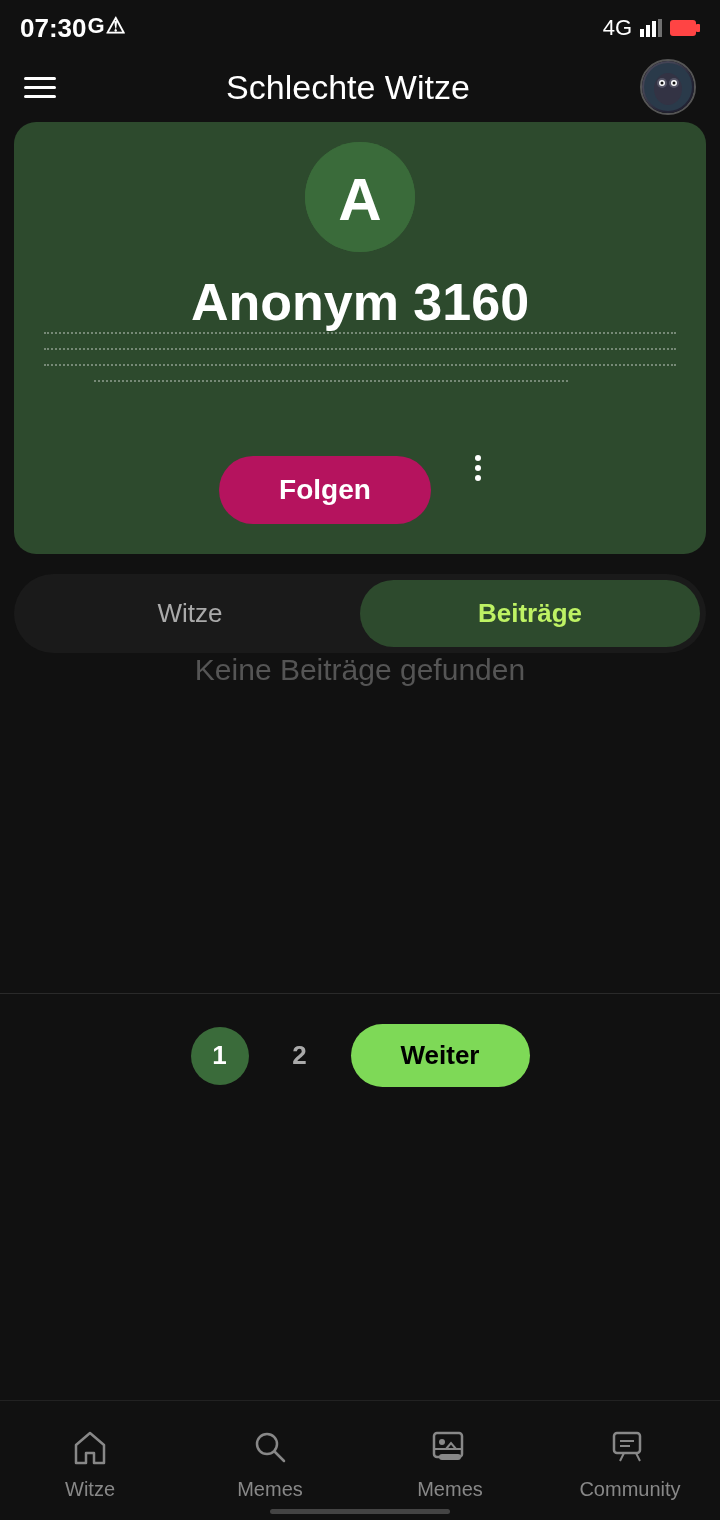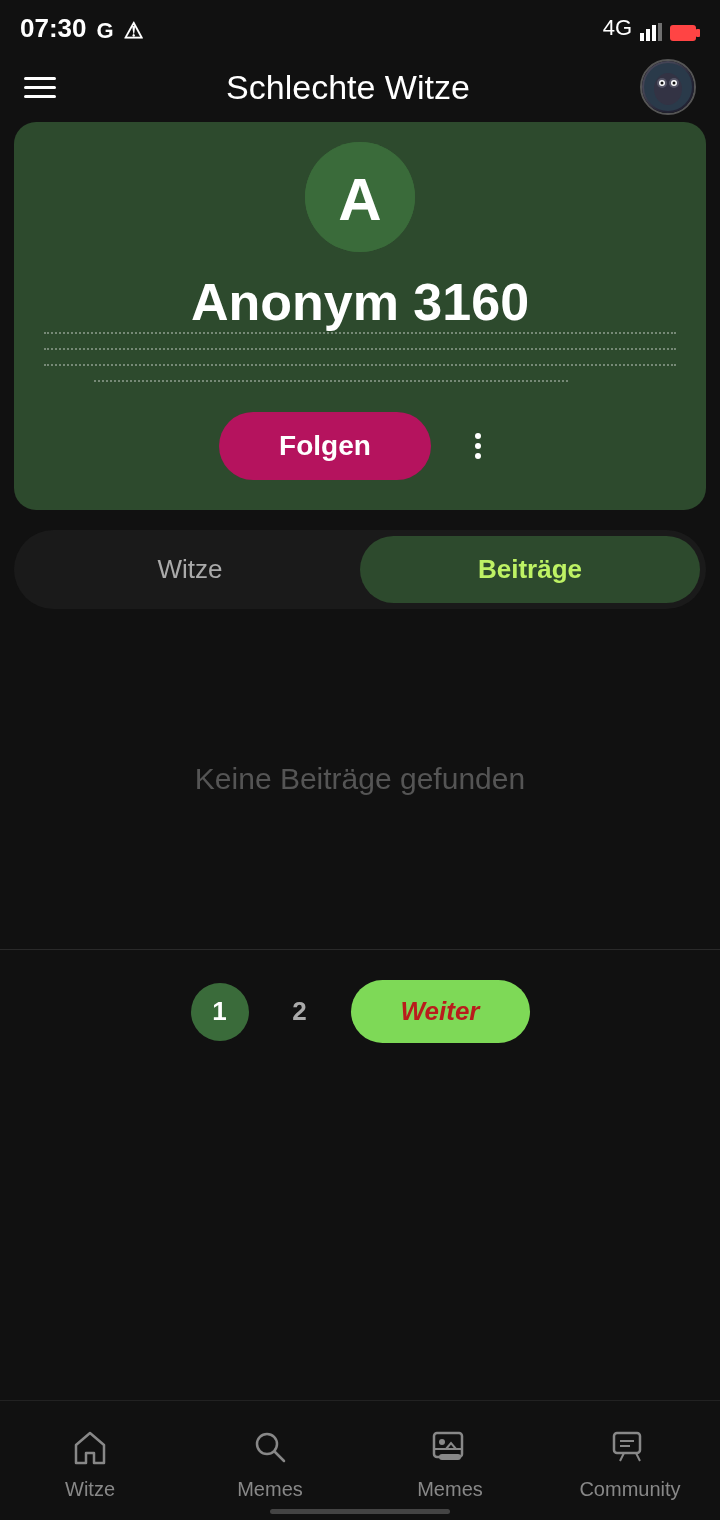--- a/index.html
+++ b/index.html
@@ -19,33 +19,33 @@
     .status-bar {
       display: flex;
       justify-content: space-between;
       align-items: center;
       padding: 10px 20px 6px 20px;
       background: #111;
       height: 52px;
     }
     .status-left {
       display: flex;
-      align-items: flex-end;
-      gap: 10px;
+      align-items: flex-start;
+      gap: 1px;
       font-size: 26px;
       font-weight: 600;
       color: #fff;
     }
     .status-icon {
       font-size: 22px;
       color: #fff;
     }
     .status-right {
       display: flex;
-      align-items: flex-end;
+      align-items: center;
       gap: 8px;
       font-size: 22px;
       color: #fff;
     }
 
     
     .top-nav {
       display: flex;
       align-items: center;
       justify-content: space-between;
@@ -143,20 +143,21 @@
     }
     .follow-btn {
       background: #b5135e;
       color: #fff;
       border: none;
       border-radius: 50px;
       padding: 18px 60px;
       font-size: 28px;
       font-weight: 600;
       cursor: pointer;
+      margin-top: 44px;
     }
     .more-btn {
       width: 46px;
       height: 46px;
       display: flex;
       align-items: center;
       justify-content: center;
       cursor: pointer;
       font-size: 30px;
       color: #fff;
@@ -191,21 +192,21 @@
     .tab.active {
       background: #2d4a2d;
       color: #bef264;
       font-weight: 600;
     }
 
     
     .content-area {
       min-height: 340px;
       display: flex;
-      align-items: center;
+      align-items: flex-start;
       justify-content: center;
     }
     .no-content-text {
       font-size: 30px;
       color: #555;
       text-align: center;
     }
 
     
     .divider {
@@ -237,28 +238,27 @@
     .page-num.active {
       background: #3a6b3a;
       color: #fff;
     }
     .page-num.inactive {
       color: #aaa;
       background: transparent;
     }
     .weiter-btn {
       background: #7ed957;
-      color: #b91c1c;
+      color: #000000;
       border: none;
       border-radius: 50px;
       padding: 16px 50px;
       font-size: 26px;
       font-weight: 600;
       cursor: pointer;
-      font-style: italic;
     }
 
     
     .bottom-nav {
       position: fixed;
       bottom: 0;
       left: 0;
       width: 720px;
       background: #111;
       border-top: 1px solid #222;

